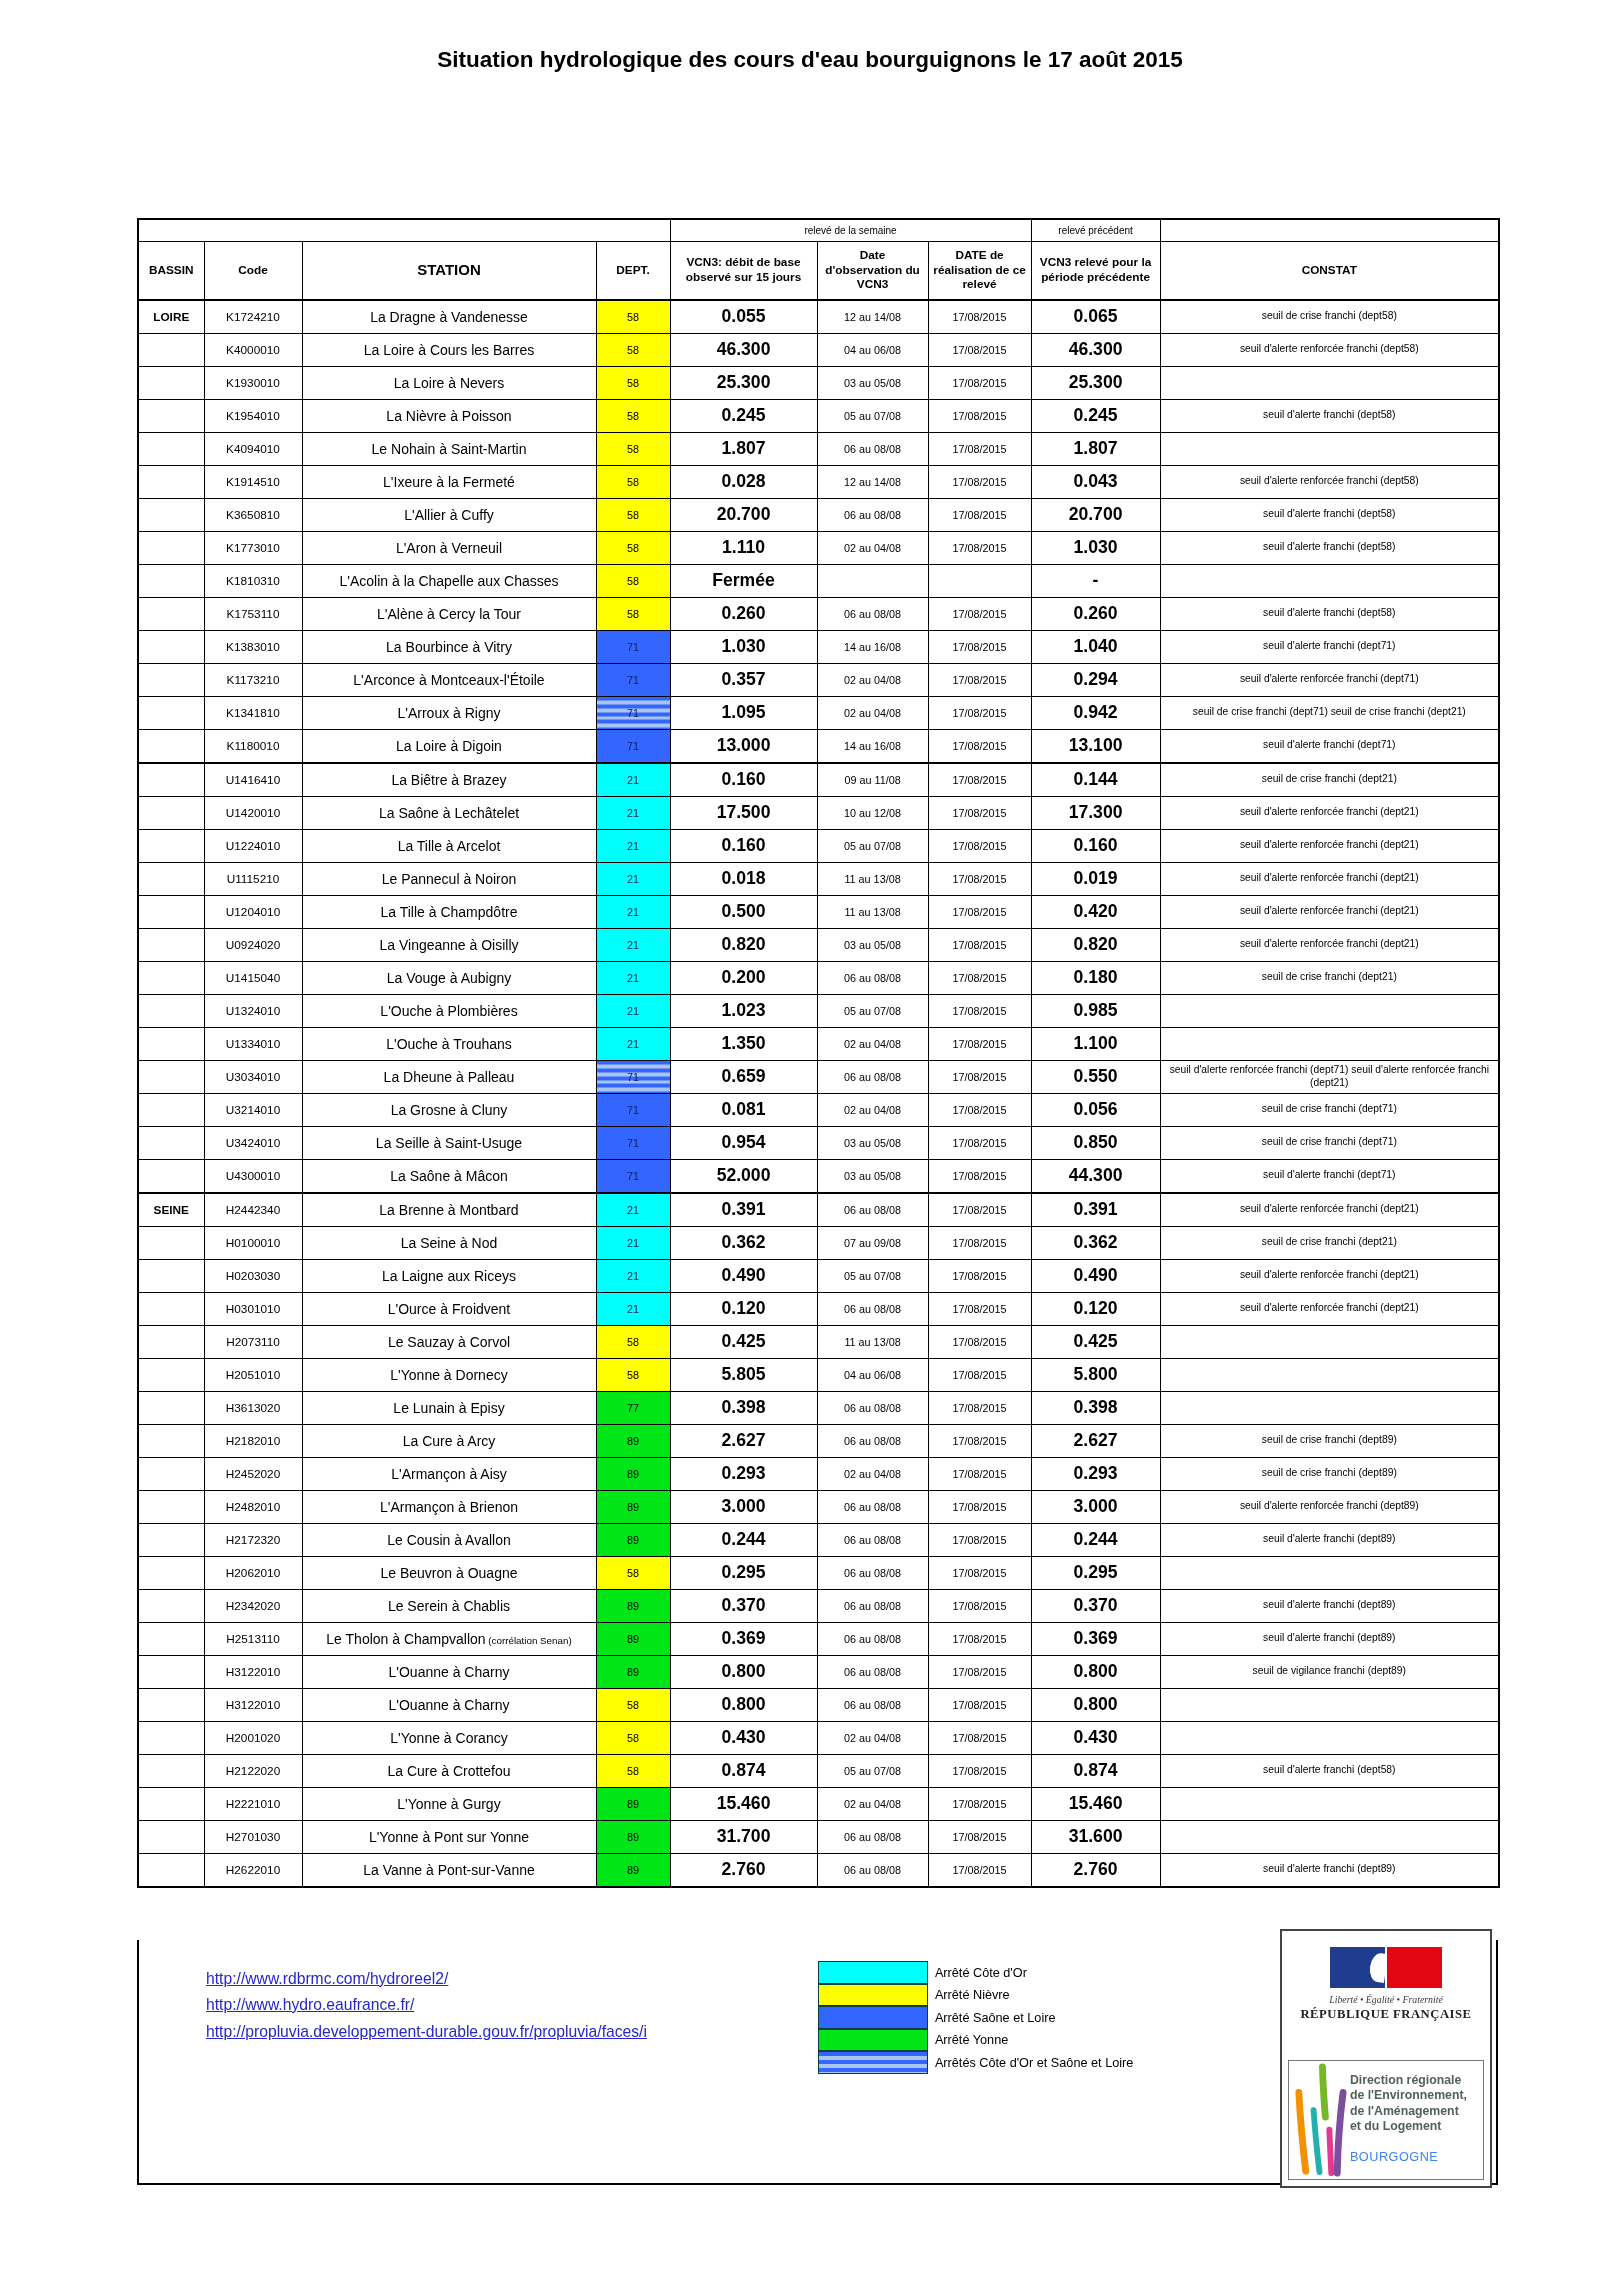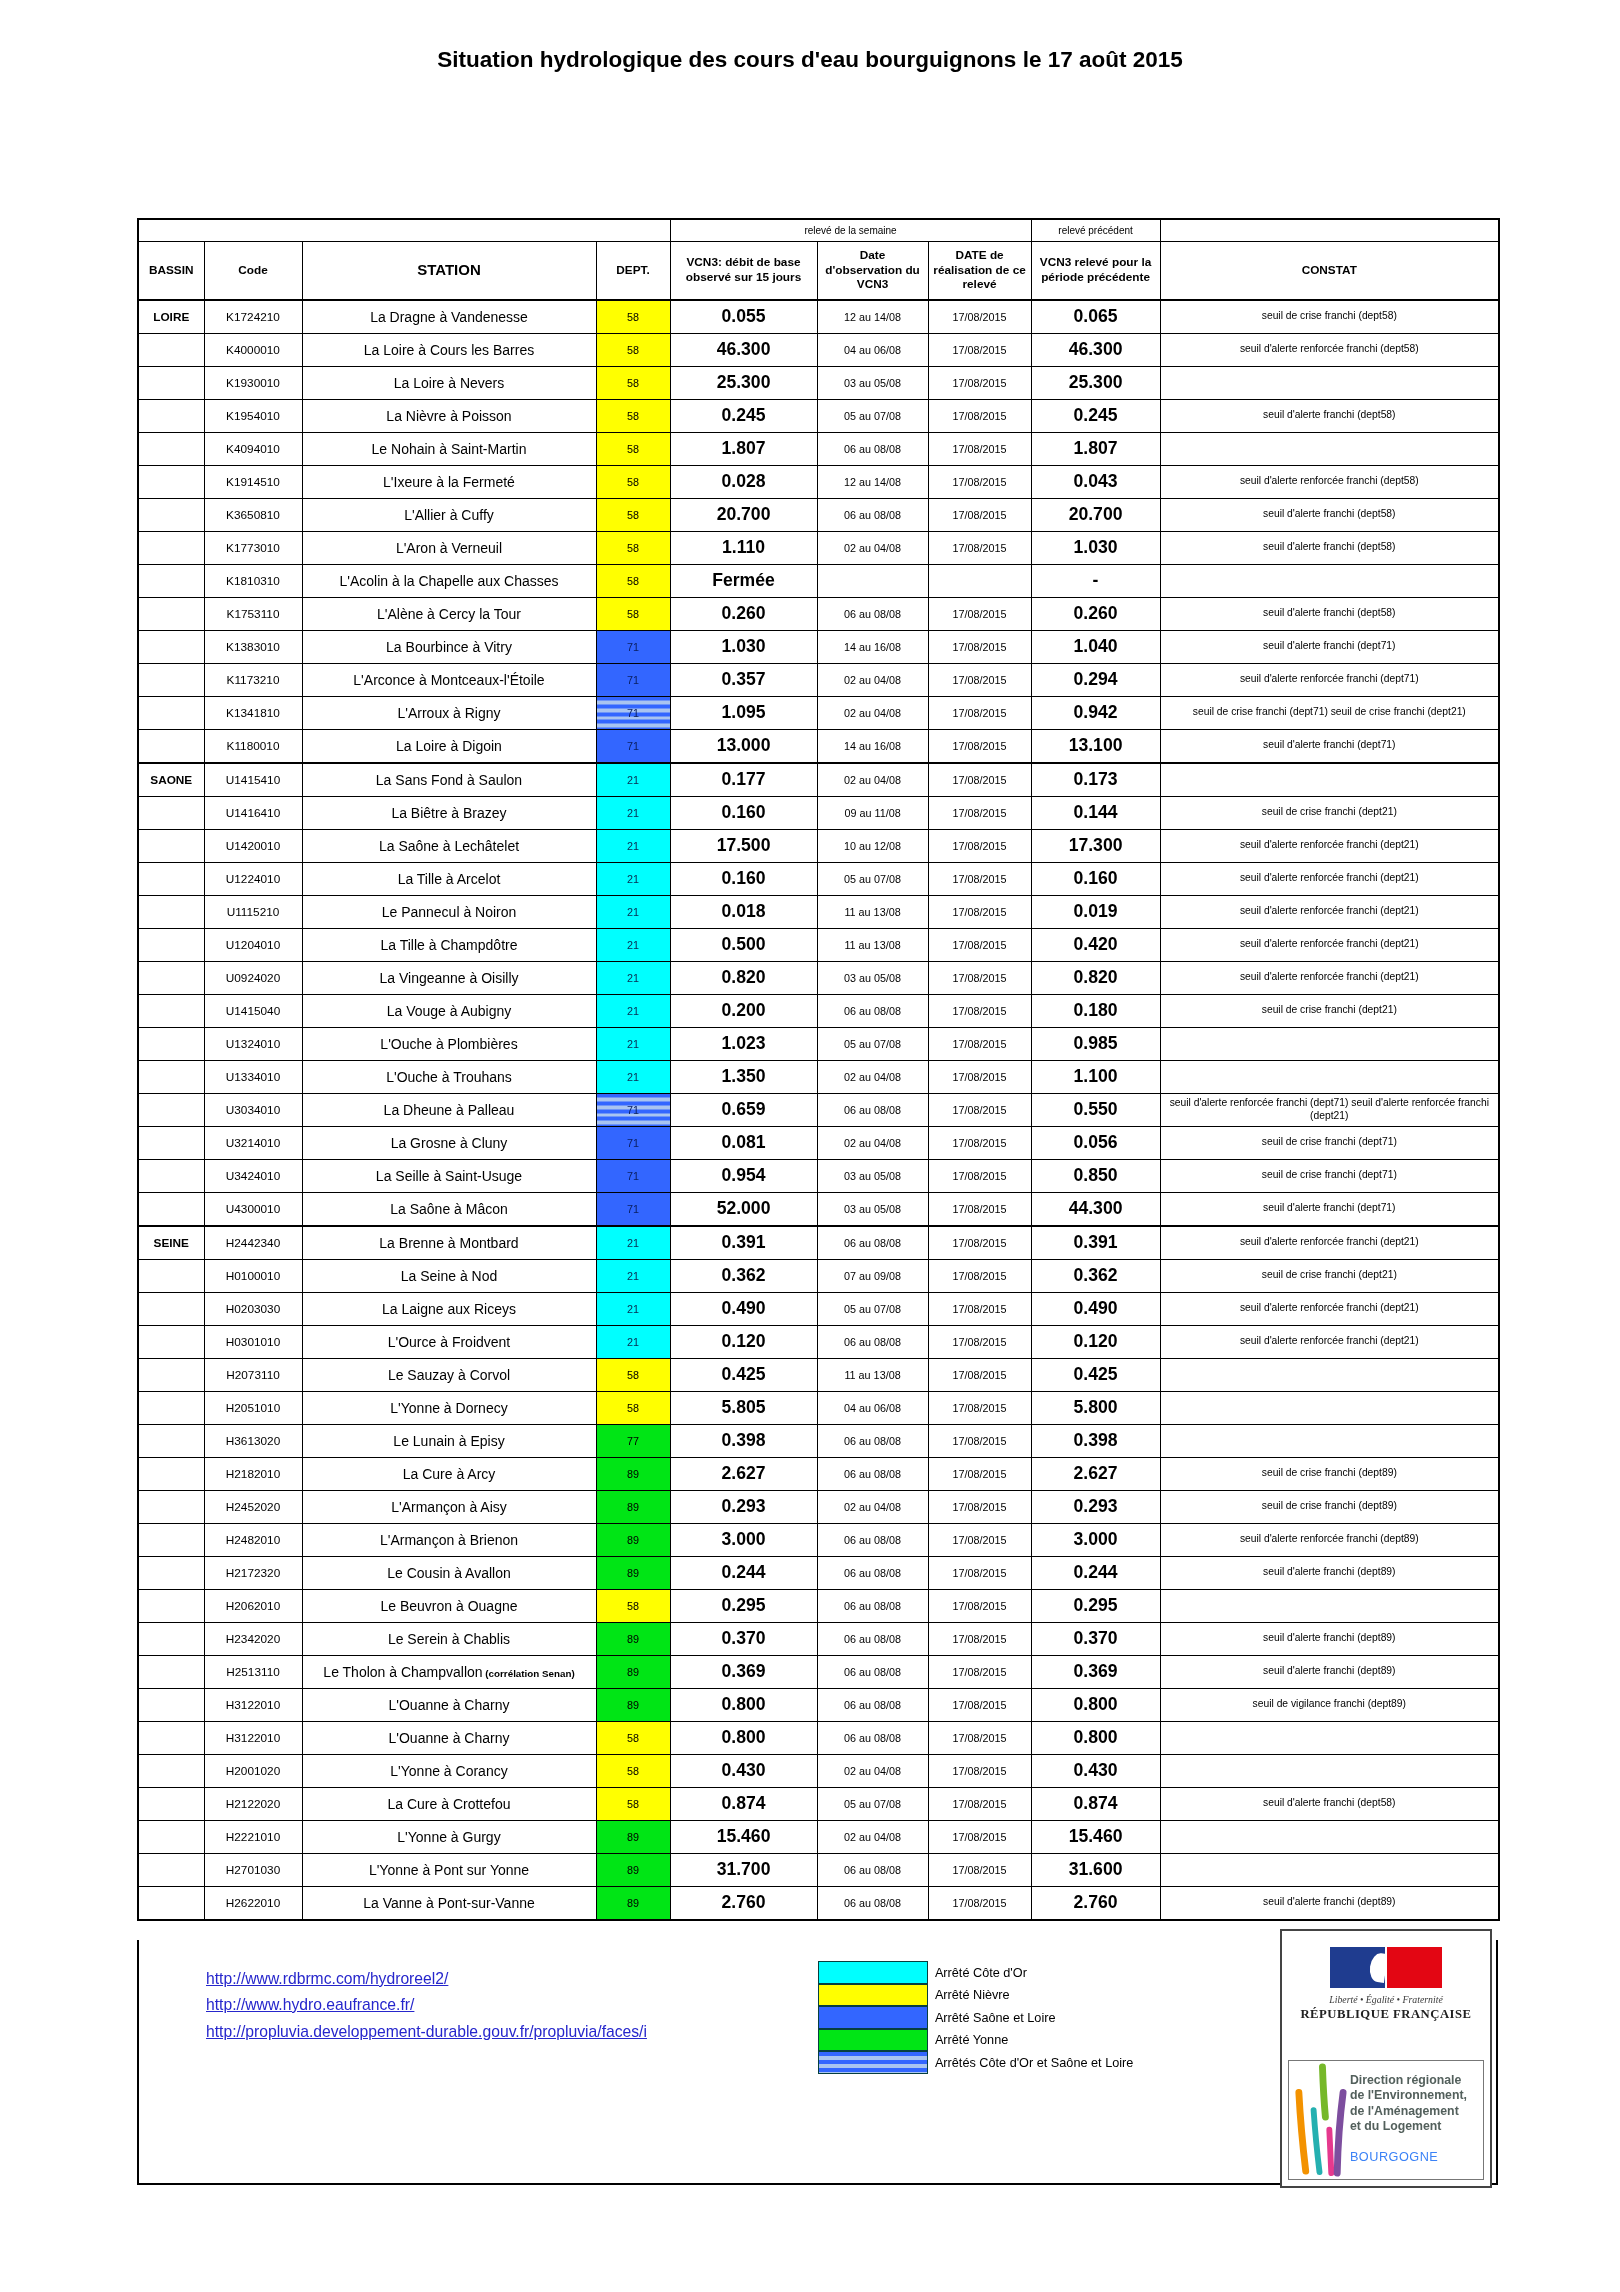--- a/index.html
+++ b/index.html
@@ -13,21 +13,21 @@
   table{border-collapse:collapse;table-layout:fixed;width:1360px;border:2px solid #000;}
   td,th{border:1px solid #000;padding:0 2.9px;overflow:hidden;}
   thead .mini td{height:20.6px;font-size:10px;text-align:center;font-weight:normal;}
   thead .main th{height:57px;font-size:11.8px;font-weight:bold;text-align:center;
                  vertical-align:middle;line-height:1.25;border-bottom:2px solid #000;}
   thead .main th.station-h{font-size:15px;}
   tbody td{height:32px;text-align:center;vertical-align:middle;}
   td.c-bassin{font-size:11.8px;font-weight:bold;border-bottom:1px dotted #777;}
   td.c-code{font-size:11.8px;}
   td.c-station{font-size:14px;}
-  td.c-station .note{font-size:9.8px;font-weight:bold;}
+  td.c-station .note{font-size:9.8px;}
   td.c-dept{font-size:10.8px;}
   td.c-vcn3{font-size:17.6px;font-weight:bold;}
   td.c-dobs,td.c-drel{font-size:10.8px;}
   td.c-vprev{font-size:17.6px;font-weight:bold;}
   td.c-constat{font-size:10.3px;line-height:1.2;}
   tr.group-end td{border-bottom:2.9px solid #000;margin-top:27px;}
   tr.group-end td.c-bassin{border-bottom:2.9px solid #000;}
 
   .bg-yellow{background:#FFFF00;}
   .bg-cyan{background:#00FFFF;color:#0A2A50;}
@@ -252,31 +252,20 @@
             <td class="c-code">K1180010</td>
             <td class="c-station">La Loire à Digoin</td>
             <td class="c-dept bg-blue">71</td>
             <td class="c-vcn3">13.000</td>
             <td class="c-dobs">14 au 16/08</td>
             <td class="c-drel">17/08/2015</td>
             <td class="c-vprev">13.100</td>
             <td class="c-constat">seuil d'alerte franchi (dept71)</td>
           </tr>
           <tr>
-            <td class="c-bassin">SAONE</td>
-            <td class="c-code">U1415410</td>
-            <td class="c-station">La Sans Fond à Saulon</td>
-            <td class="c-dept bg-cyan">21</td>
-            <td class="c-vcn3">0.177</td>
-            <td class="c-dobs">02 au 04/08</td>
-            <td class="c-drel">17/08/2015</td>
-            <td class="c-vprev">0.173</td>
-            <td class="c-constat"></td>
-          </tr>
-          <tr>
             <td class="c-bassin"></td>
             <td class="c-code">U1416410</td>
             <td class="c-station">La Biêtre à Brazey</td>
             <td class="c-dept bg-cyan">21</td>
             <td class="c-vcn3">0.160</td>
             <td class="c-dobs">09 au 11/08</td>
             <td class="c-drel">17/08/2015</td>
             <td class="c-vprev">0.144</td>
             <td class="c-constat">seuil de crise franchi (dept21)</td>
           </tr>

